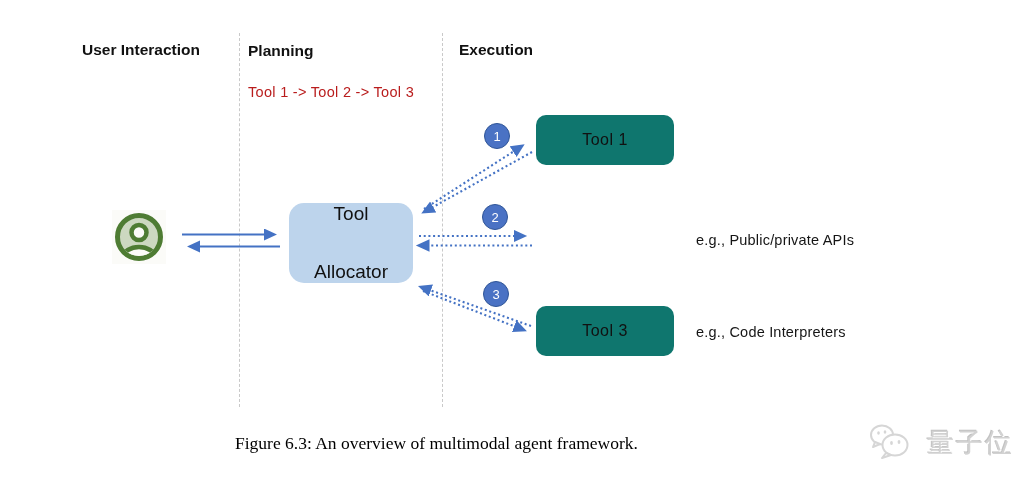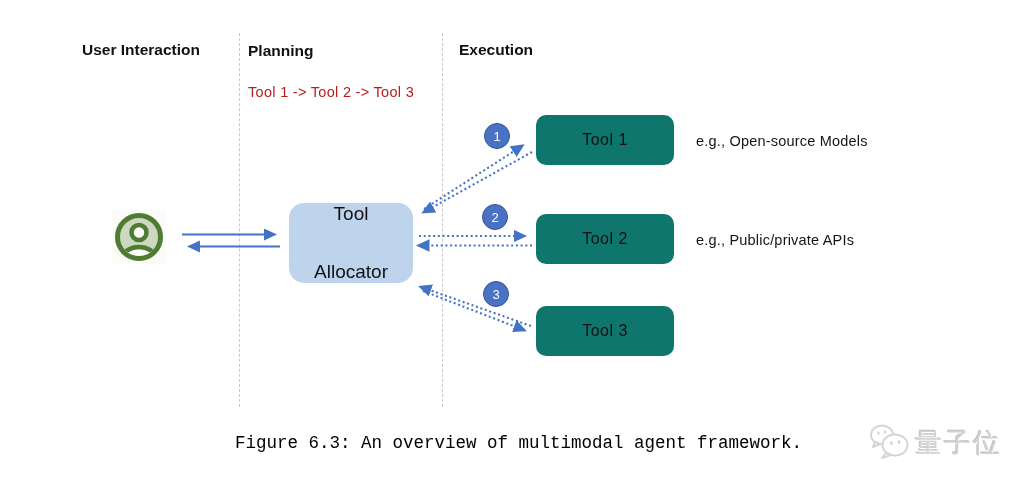--- a/index.html
+++ b/index.html
@@ -101,32 +101,32 @@
     font-size: 13px;
     font-weight: 500;
     display: flex;
     align-items: center;
     justify-content: center;
   }
   .caption {
     position: absolute;
     left: 235px;
     top: 433px;
-    font-family: Liberation Mono, monospace;
+    font-family: Liberation Serif, serif;
     font-size: 17.5px;
     color: #000000;
     white-space: nowrap;
   }
   .watermark {
     position: absolute;
     left: 869px;
     top: 422px;
     display: flex;
     align-items: center;
-    gap: 4px;
+    gap: 16px;
   }
   .watermark-text {
     font-size: 27px;
     color: #d2d2d2;
     letter-spacing: 2px;
     text-shadow: 1px 1px 0 #ffffff, -1px -1px 0 #c2c2c2;
     white-space: nowrap;
   }
 </style>
 </head>
@@ -188,25 +188,24 @@
   <div class="allocator">
     <div>Tool</div>
     <div>Allocator</div>
   </div>
 
   <div class="step-circle" style="left:484px;top:123px">1</div>
   <div class="step-circle" style="left:482px;top:204px">2</div>
   <div class="step-circle" style="left:483px;top:281px">3</div>
 
   <div class="tool-box" style="top:115px">Tool 1</div>
-  <div class="tool-box" style="top:214px">Tool 2</div>
   <div class="tool-box" style="top:306px">Tool 3</div>
 
-  <div class="tool-example" style="top:133px">e.g., Open-source Models</div>
   <div class="tool-example" style="top:232px">e.g., Public/private APIs</div>
+  <div class="tool-example" style="top:324px">e.g., Code Interpreters</div>
 
   <div class="caption">Figure 6.3: An overview of multimodal agent framework.</div>
 
   <div class="watermark">
     <span>
       <svg width="42" height="38" viewBox="0 0 42 38">
         <g stroke="#d6d6d6" stroke-width="2" fill="#ffffff">
           <ellipse cx="13" cy="13" rx="11" ry="9.5"></ellipse>
           <path d="M6 20 L4 25 L11 22 Z" stroke-linejoin="round"></path>
           <ellipse cx="26" cy="23" rx="12.5" ry="10.5"></ellipse>

